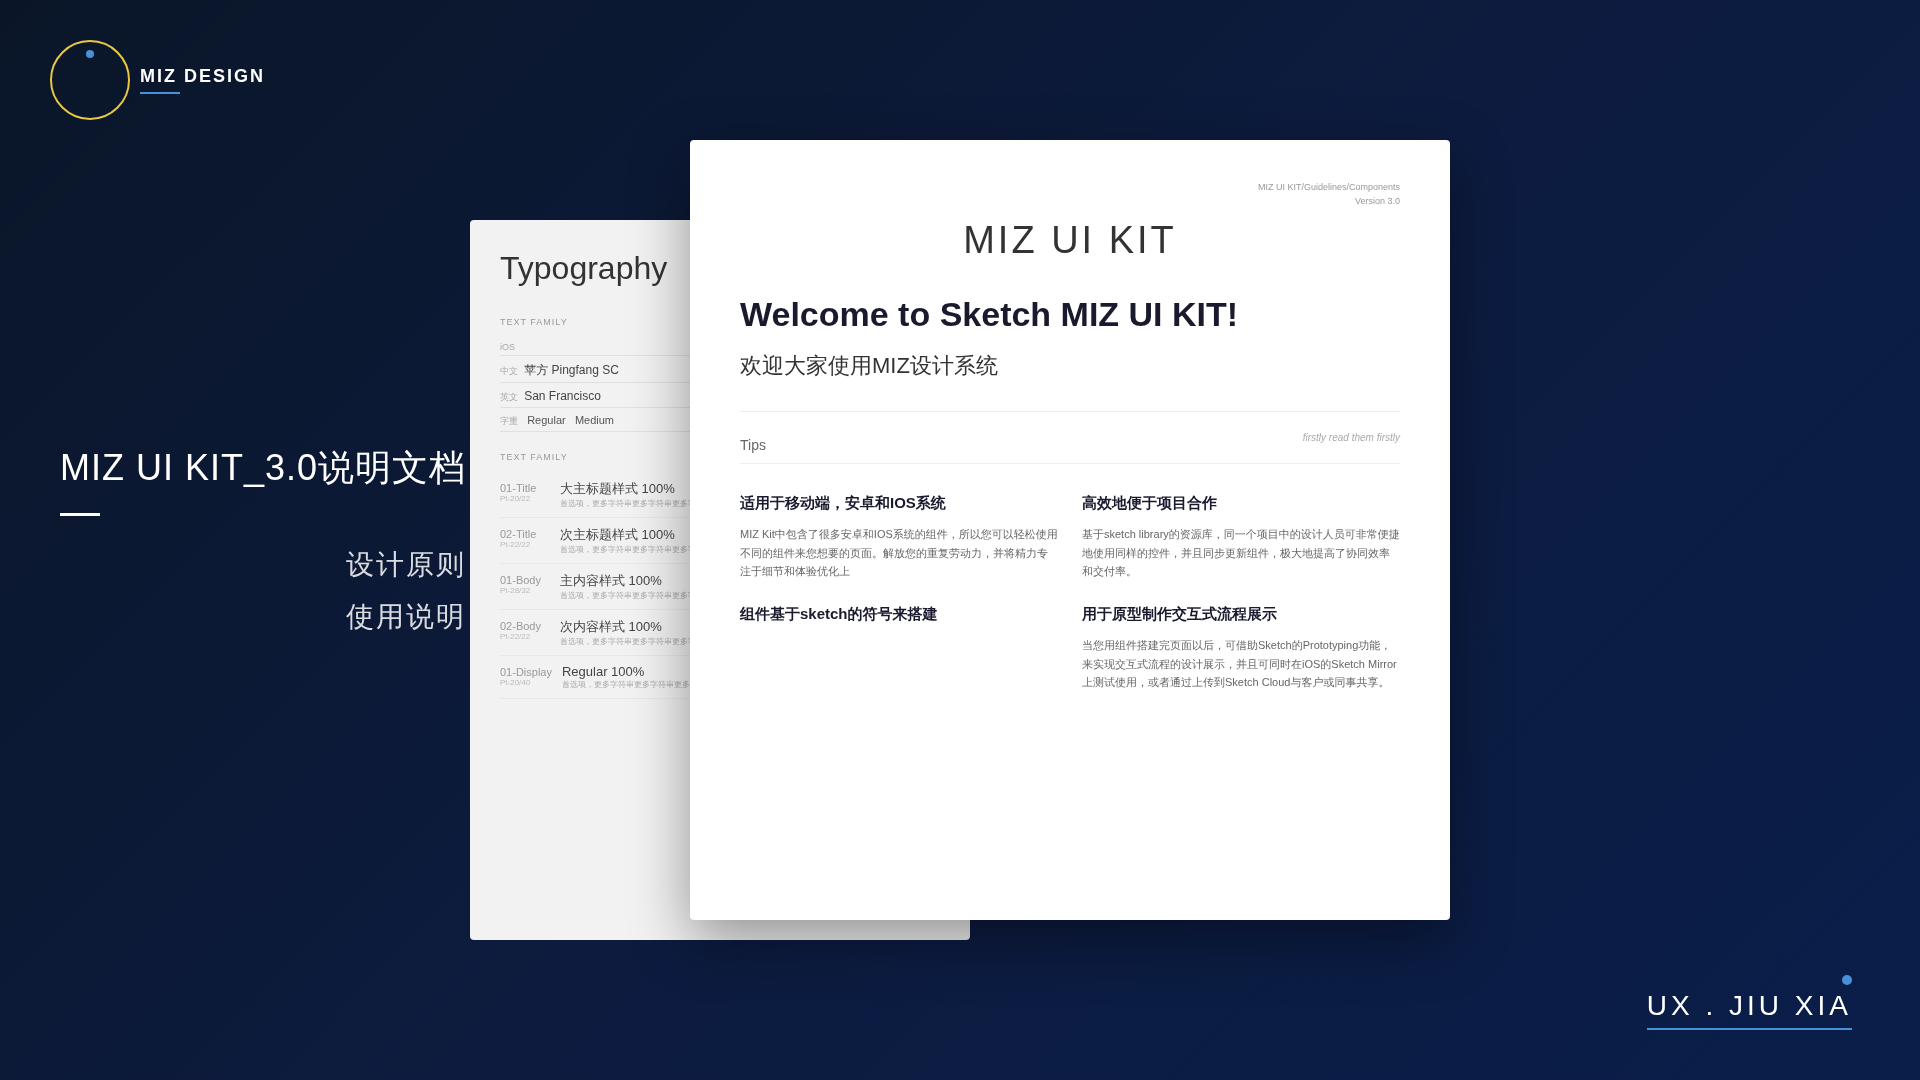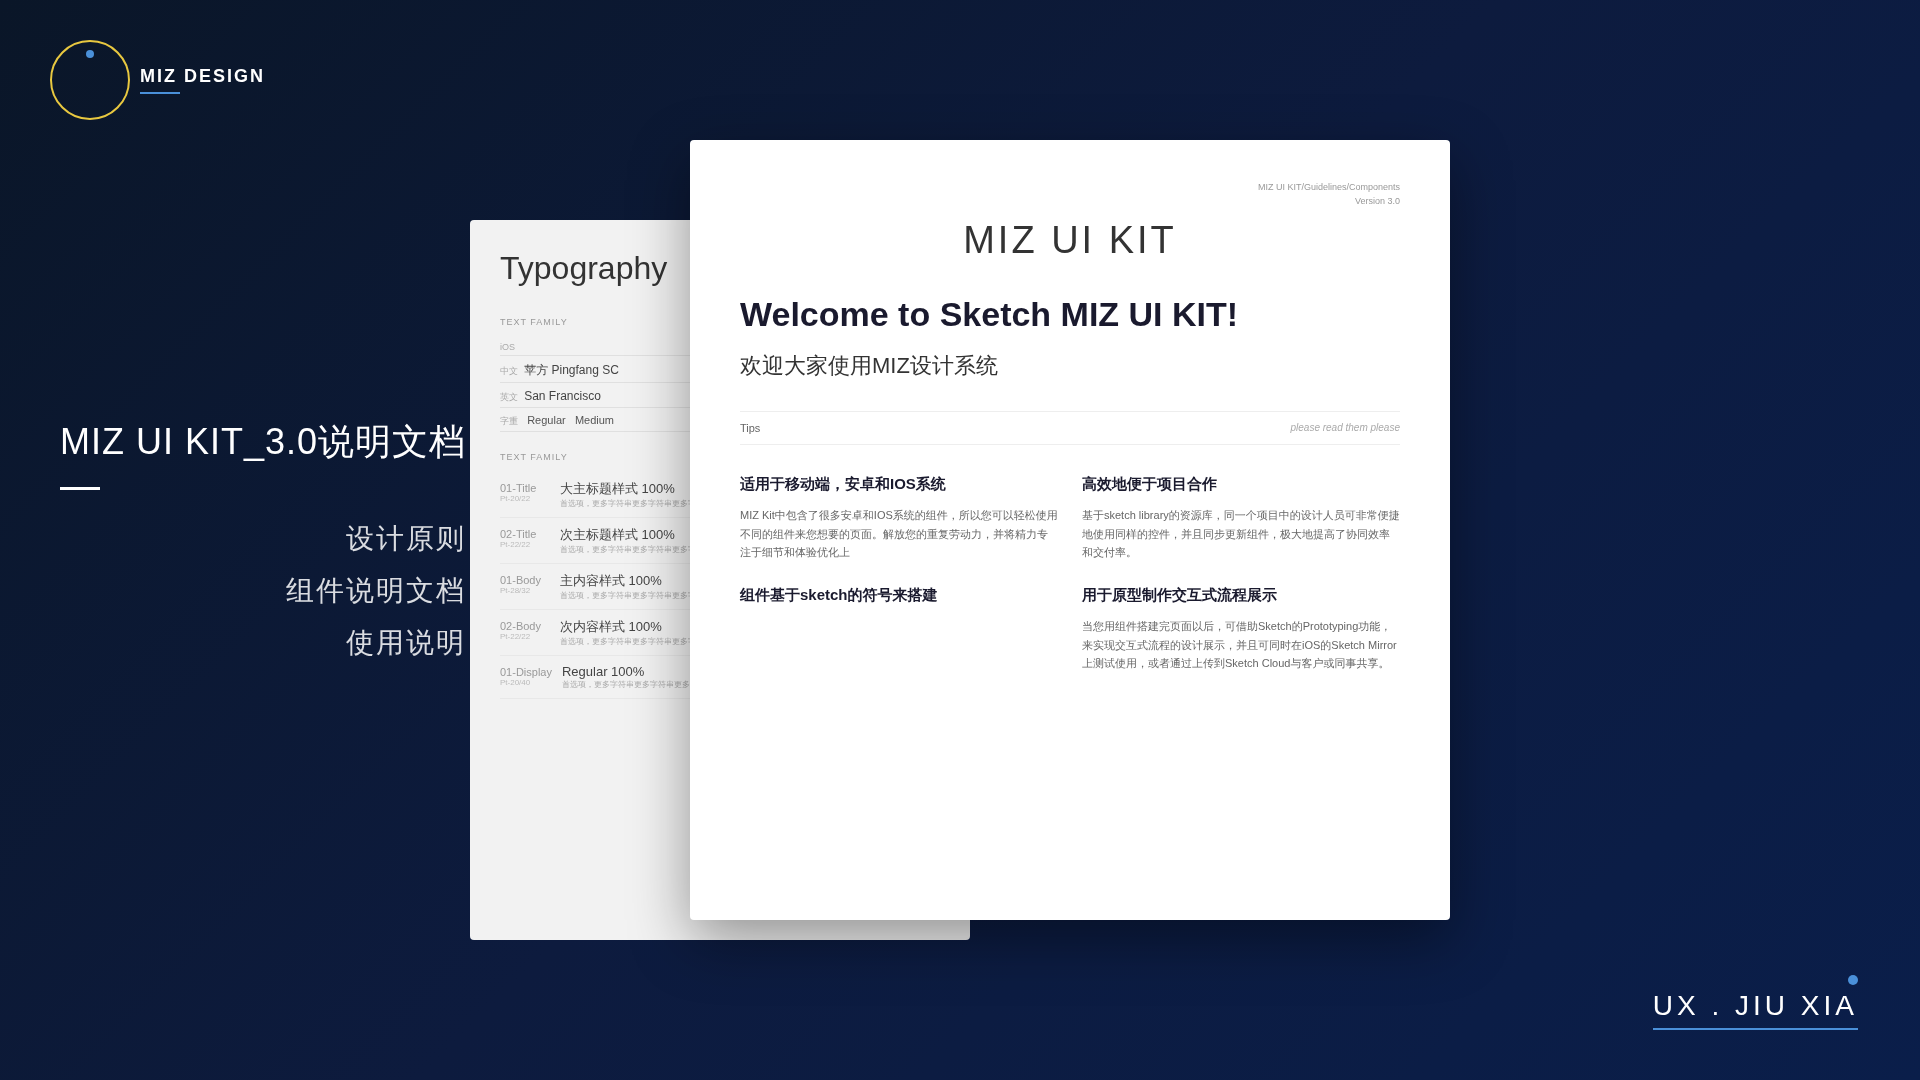--- a/index.html
+++ b/index.html
@@ -107,21 +107,21 @@
       font-size: 28px;
       color: rgba(255,255,255,0.85);
       letter-spacing: 2px;
       cursor: pointer;
     }
 
     
     .signature {
       position: absolute;
       bottom: 50px;
-      right: 62px;
+      right: 68px;
       z-index: 10;
       text-align: right;
     }
 
     .signature-text {
       color: #ffffff;
       font-size: 28px;
       font-weight: 300;
       letter-spacing: 4px;
     }
@@ -359,22 +359,23 @@
       display: flex;
       justify-content: space-between;
       align-items: center;
       padding: 10px 0;
       border-top: 1px solid #eee;
       border-bottom: 1px solid #eee;
       margin-bottom: 30px;
     }
 
     .tips-label {
-      font-size: 11px;
+      font-size: 14px;
       color: #666;
+      margin-top: 15px;
     }
 
     .tips-note {
       font-size: 10px;
       color: #aaa;
       font-style: italic;
     }
 
     .features-grid {
       display: grid;
@@ -408,21 +409,20 @@
     <div class="logo-text">MIZ DESIGN</div>
     <div class="logo-line"></div>
   </div>
 </div>
 
 <div class="left-content">
   <div class="main-title">MIZ UI KIT_3.0说明文档</div>
   <div class="divider-line"></div>
   <div class="nav-items">
     <div class="nav-item">设计原则</div>
-    <div class="nav-item">组件说明文档</div>
     <div class="nav-item">使用说明</div>
   </div>
 </div>
 
 <div class="signature">
   <div style="position:relative;">
     <span class="signature-dot"></span>
   </div>
   <div class="signature-text">UX . JIU XIA</div>
   <div class="signature-underline"></div>
@@ -566,21 +566,21 @@
       <div class="card-header-meta">
         <div>MIZ UI KIT/Guidelines/Components</div>
         <div>Version  3.0</div>
       </div>
       <div class="kit-title">MIZ UI KIT</div>
       <div class="welcome-heading">Welcome to Sketch MIZ UI KIT!</div>
       <div class="welcome-subtitle">欢迎大家使用MIZ设计系统</div>
 
       <div class="tips-row">
         <span class="tips-label">Tips</span>
-        <span class="tips-note">please read them please</span>
+        <span class="tips-note">firstly read them firstly</span>
       </div>
 
       <div class="features-grid">
         <div class="feature-item">
           <div class="feature-title">适用于移动端，安卓和IOS系统</div>
           <div class="feature-desc">MIZ Kit中包含了很多安卓和IOS系统的组件，所以您可以轻松使用不同的组件来您想要的页面。解放您的重复劳动力，并将精力专注于细节和体验优化上</div>
         </div>
         <div class="feature-item">
           <div class="feature-title">高效地便于项目合作</div>
           <div class="feature-desc">基于sketch library的资源库，同一个项目中的设计人员可非常便捷地使用同样的控件，并且同步更新组件，极大地提高了协同效率和交付率。</div>

